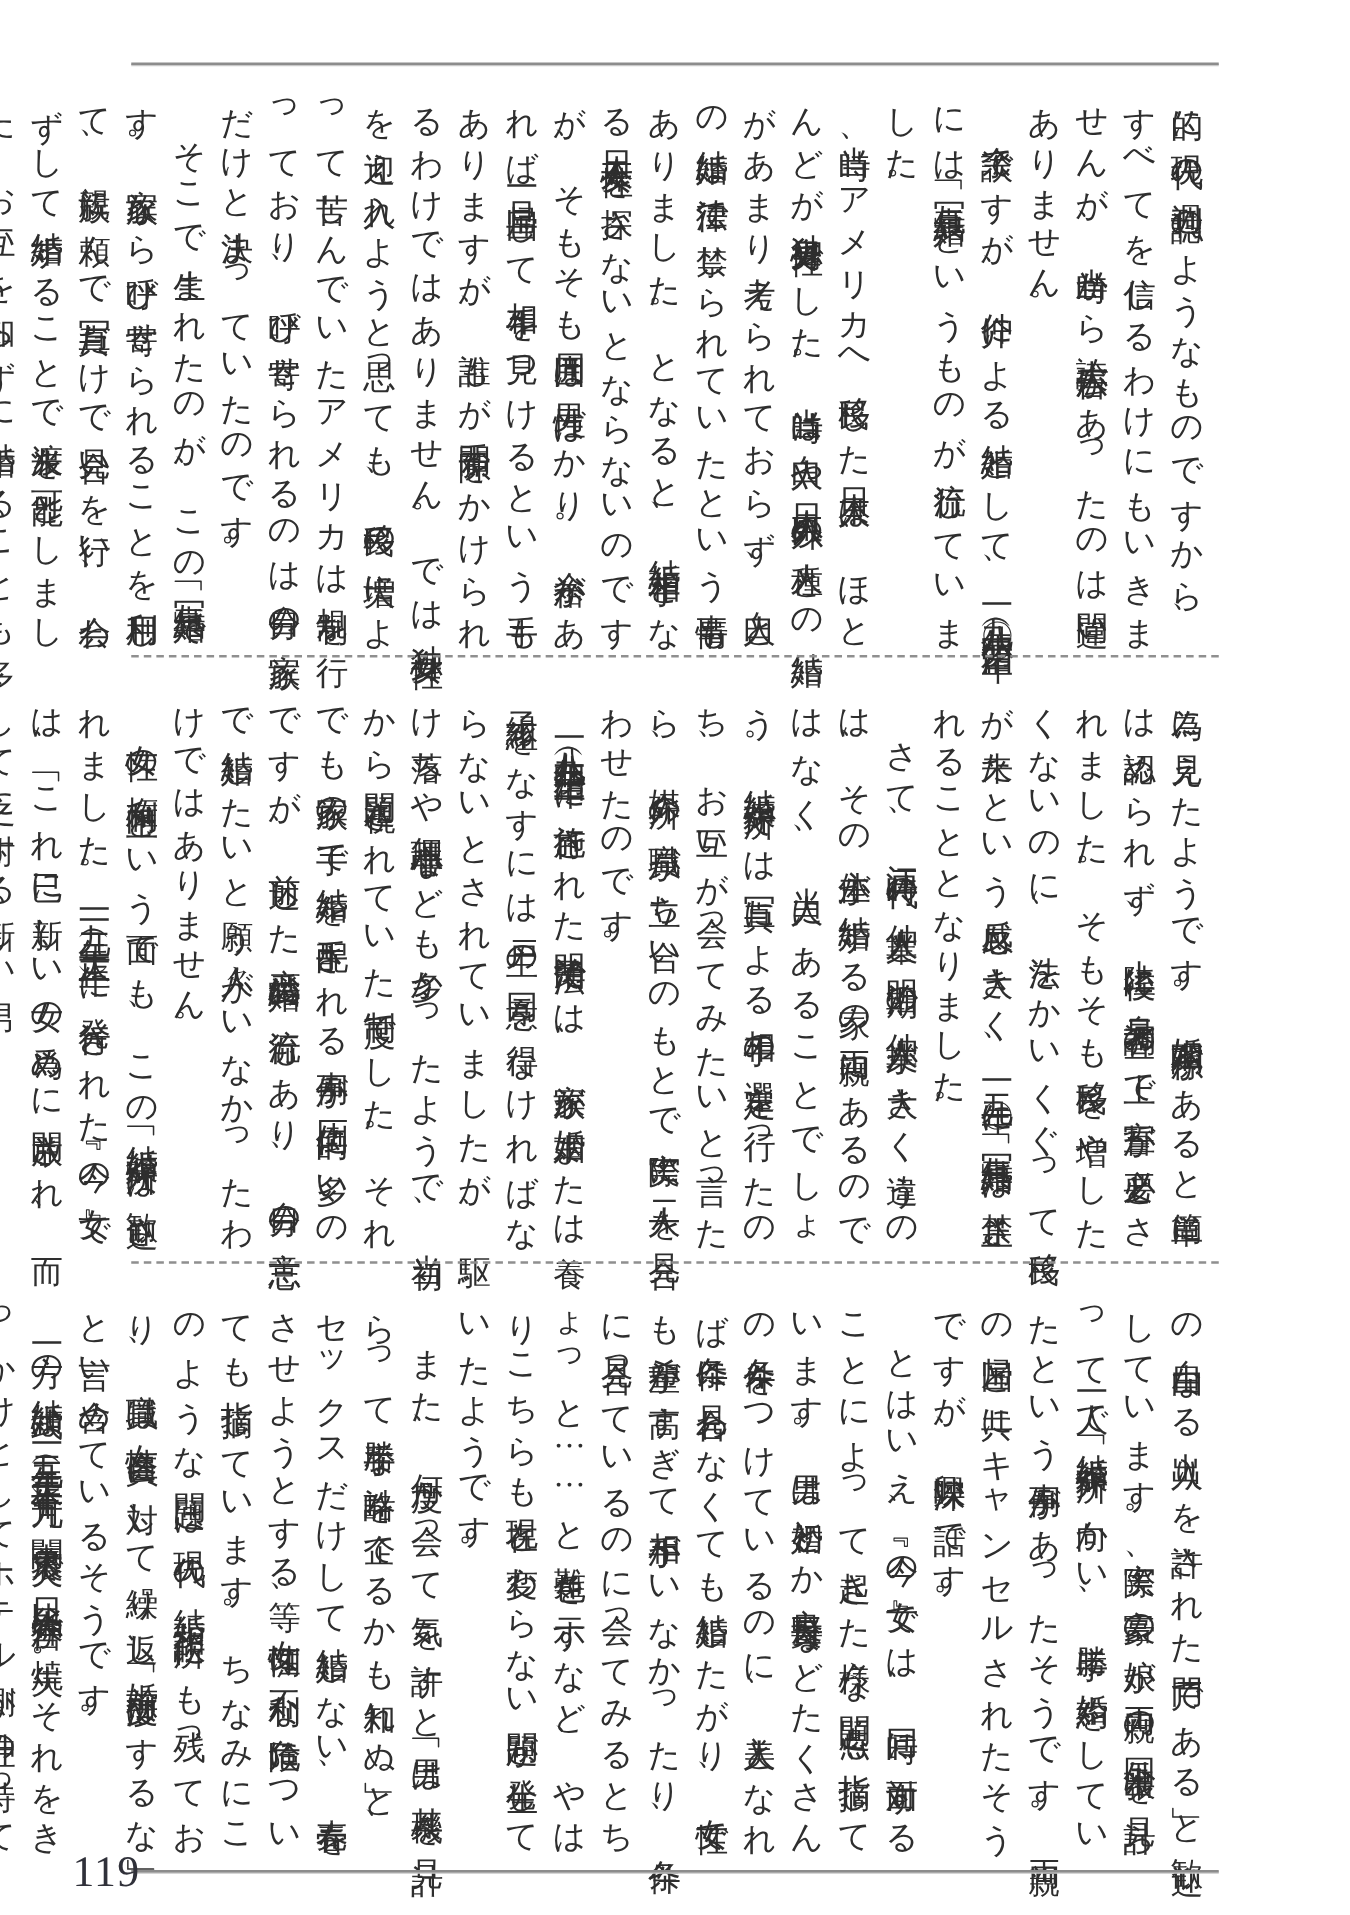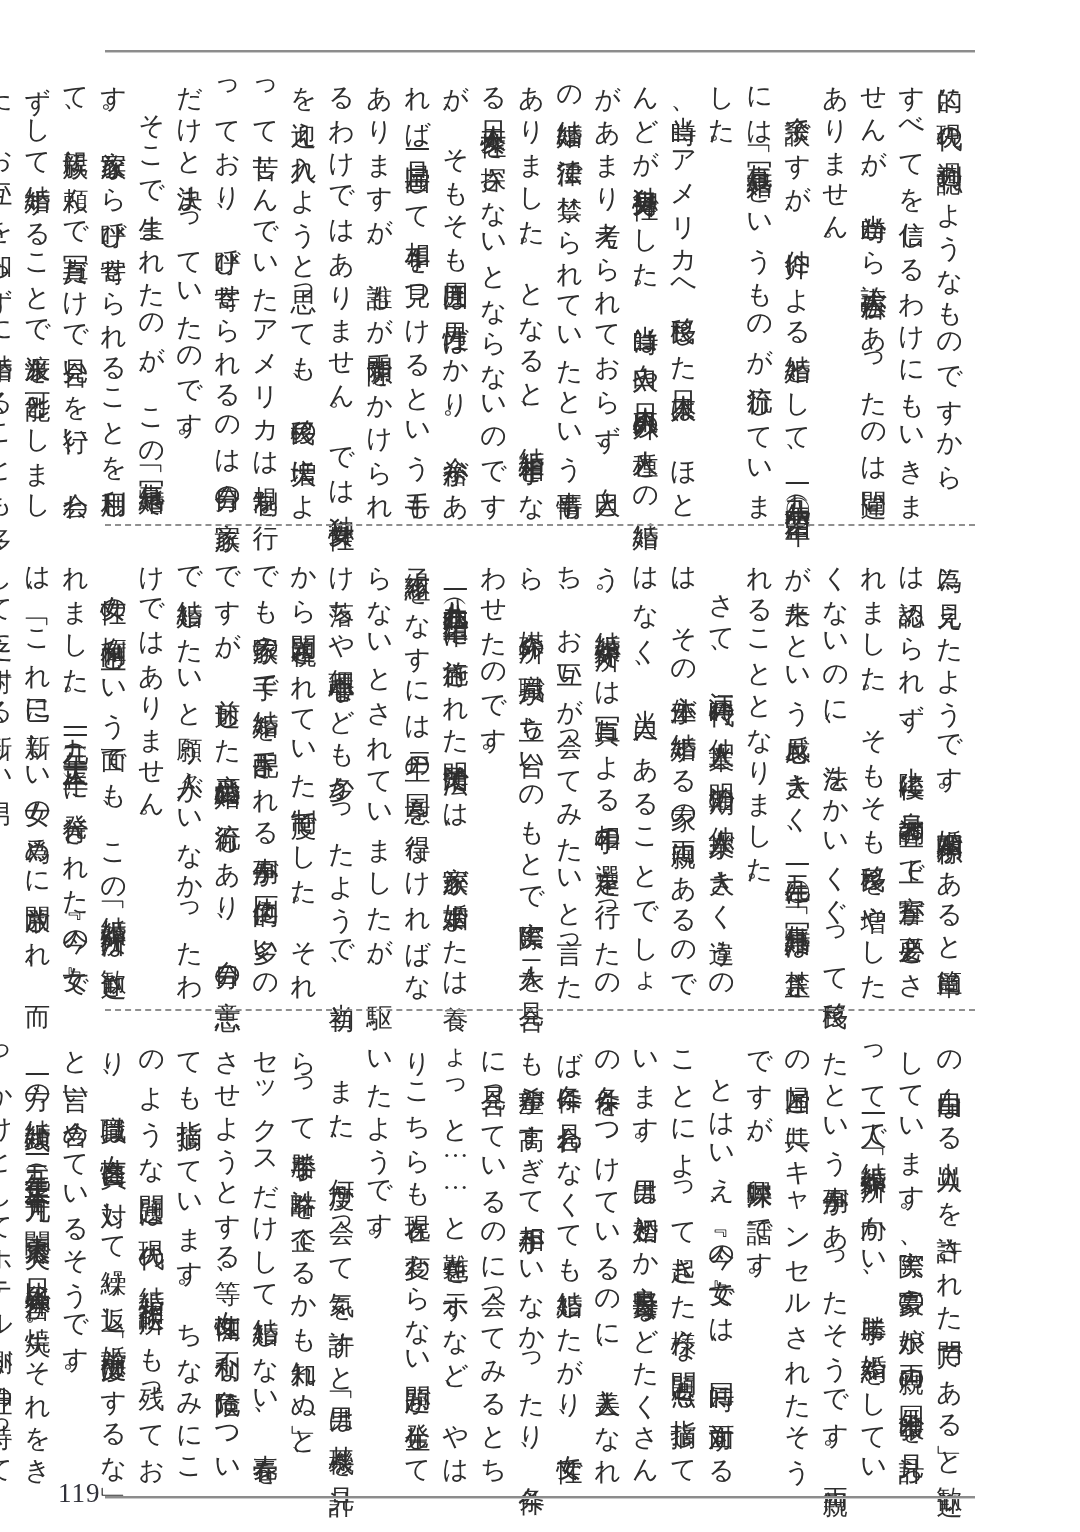--- a/index.html
+++ b/index.html
@@ -88,21 +88,21 @@
     top: 1033px;
     width: 856px;
     height: 440px;
   }
 
   
   .folio {
     position: absolute;
     left: 58px;
     top: 1478px;
-    font-size: 27px;
+    font-size: 35px;
     letter-spacing: 1px;
     color: #30313a;
     font-family: "Liberation Serif", "DejaVu Serif", serif;
   }
 </style>
 </head>
 <body>
 
 <div class="page">
 

